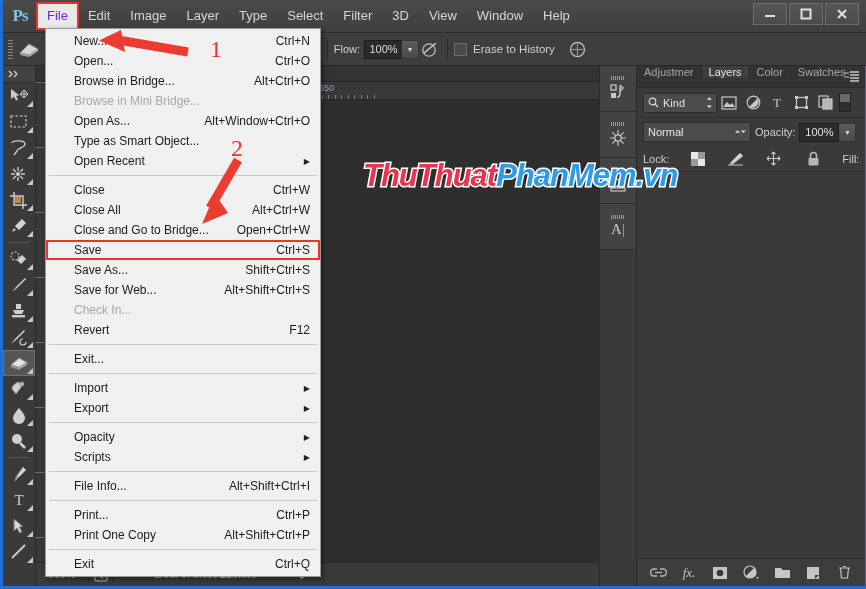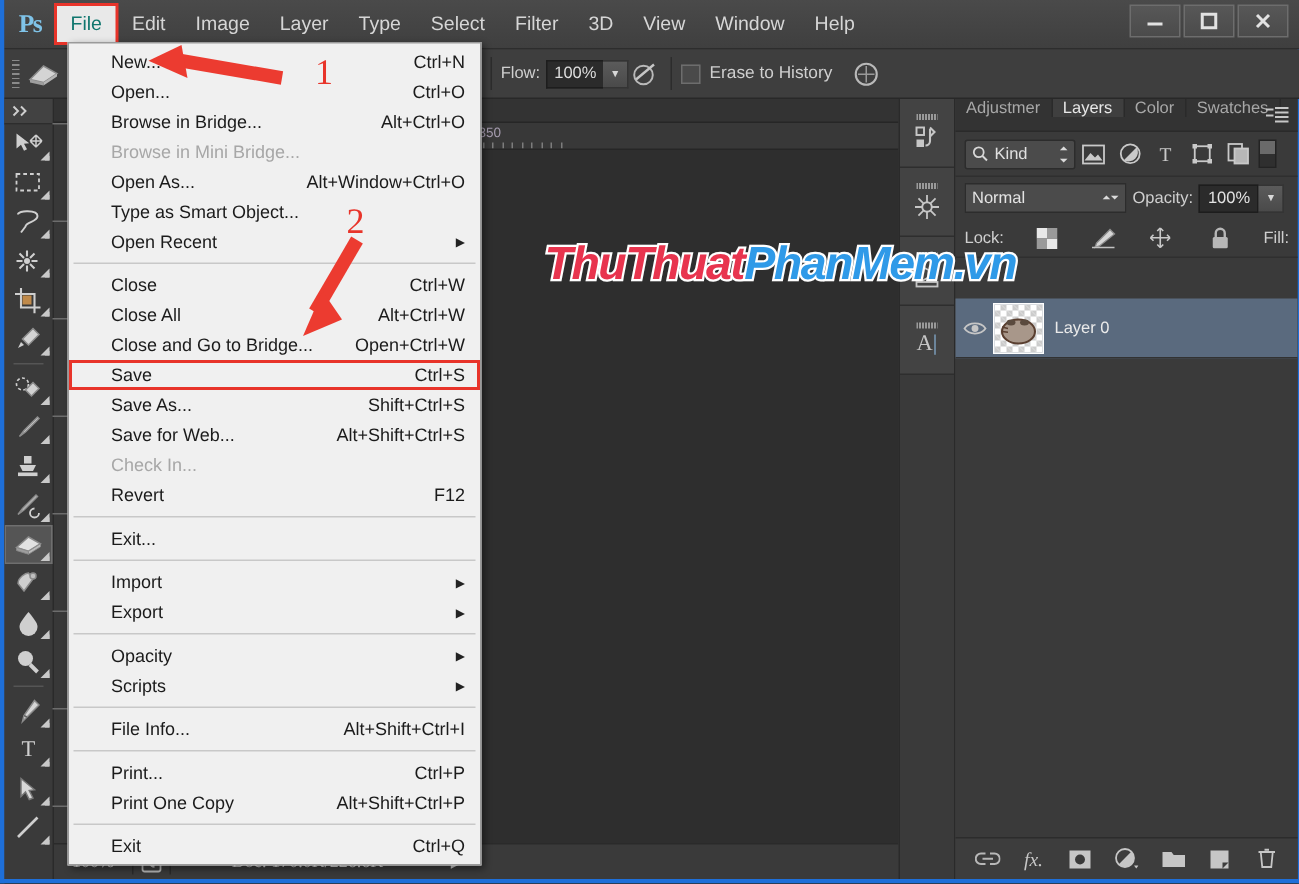--- a/index.html
+++ b/index.html
@@ -29,21 +29,21 @@
     width: 34px; height: 33px; display: flex; align-items: center; justify-content: center;
     color: #7fc3e8; font-weight: bold; font-size: 17px; letter-spacing: -1px;
     font-family: "Liberation Serif", serif;
   }
   .menubar { display: flex; align-items: center; height: 33px; }
   .menu-item {
     padding: 4px 9px; color: #d6d6d6; font-size: 13px; line-height: 16px;
     margin: 0 1px; cursor: default;
   }
   .menu-item.active-outline {
-    background: #e9e9e9; color: #0f766e;
+    background: #e9e9e9; color: #6d28d9;
     box-shadow: 0 0 0 2px #e8342a;
   }
   .winbtns { position: absolute; right: 7px; top: 3px; display: flex; }
   .winbtn {
     width: 34px; height: 22px; margin-left: 2px;
     background: linear-gradient(#575757,#4b4b4b);
     border: 1px solid #6d6d6d;
     display: flex; align-items: center; justify-content: center;
     color: #e2e2e2; font-size: 12px;
   }
@@ -792,39 +792,20 @@
           <rect x="1.5" y="7" width="10" height="7.5" rx="1" fill="#b7b7b7"></rect>
         </svg>
       </div>
       <span class="lock-label" style="margin-left:auto">Fill:</span>
       <div style="display:flex">
         <div class="num-field">100%</div>
         <div class="num-drop">▼</div>
       </div>
     </div>
 
-    <div id="layer-list">
-      <div class="layer-row">
-        <div class="eye-cell">
-          <svg width="16" height="12" viewBox="0 0 16 12">
-            <path d="M1 6 C4 1.5, 12 1.5, 15 6 C12 10.5, 4 10.5, 1 6 Z" fill="none" stroke="#c6c6c6" stroke-width="1.2"></path>
-            <circle cx="8" cy="6" r="2.3" fill="#c6c6c6"></circle>
-          </svg>
-        </div>
-        <div class="layer-thumb">
-          <svg width="32" height="32" viewBox="0 0 32 32" style="position:absolute;left:0;top:0">
-            <ellipse cx="16" cy="18" rx="11" ry="8" fill="#a8978a" stroke="#5a3f30" stroke-width="1.4"></ellipse>
-            <ellipse cx="11" cy="12" rx="3" ry="2" fill="#5a4a3e"></ellipse>
-            <ellipse cx="20" cy="12" rx="3" ry="2" fill="#5a4a3e"></ellipse>
-            <path d="M5 15 L9 16 M5 18 L9 18.5" stroke="#5a3f30" stroke-width="1"></path>
-          </svg>
-        </div>
-        <span class="layer-name">Layer 0</span>
-      </div>
-    </div>
 
     <div id="layer-footer">
       <div class="foot-ico">
         <svg width="17" height="11" viewBox="0 0 17 11">
           <path d="M7 2 H4 a3.5 3.5 0 0 0 0 7 H7" fill="none" stroke="#b8b8b8" stroke-width="1.3"></path>
           <path d="M10 2 H13 a3.5 3.5 0 0 1 0 7 H10" fill="none" stroke="#b8b8b8" stroke-width="1.3"></path>
           <path d="M5 5.5 H12" stroke="#b8b8b8" stroke-width="1.3"></path>
         </svg>
       </div>
       <div class="foot-ico">

